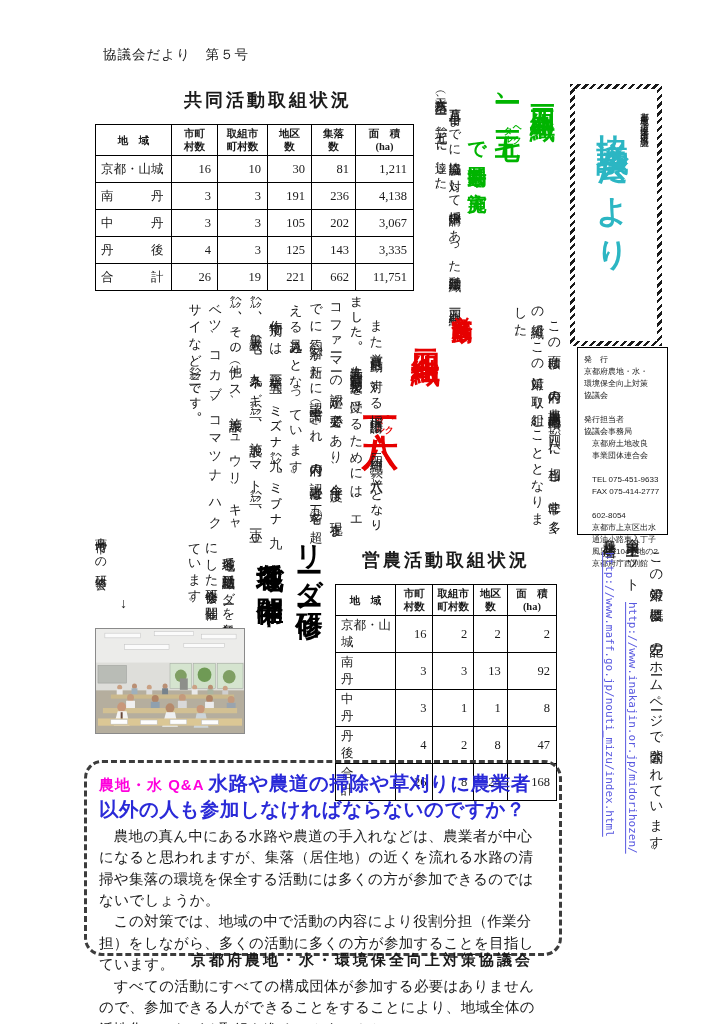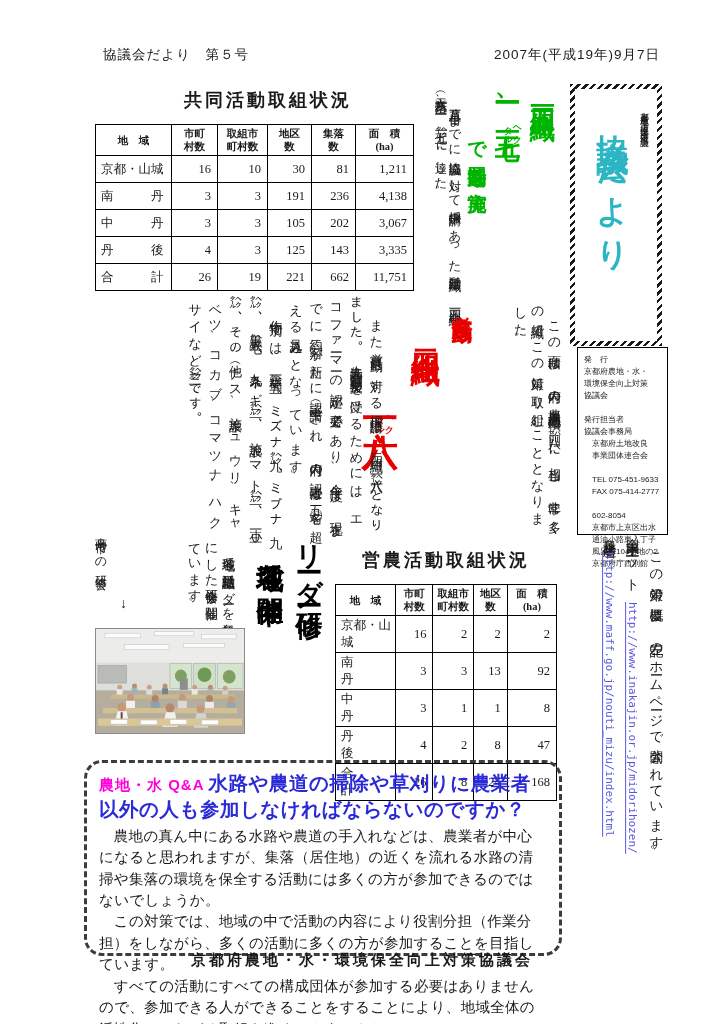--- a/index.html
+++ b/index.html
@@ -95,21 +95,20 @@
 
   .footer{left:0;top:951px;width:724px;text-align:center;font-weight:bold;font-size:15px;
           letter-spacing:3px;font-family:"Liberation Sans",sans-serif;}
 </style>
 </head>
 <body>
 
 <div class="page">
 
   <div class="abs hdr" style="left:103px;">協議会だより　第５号</div>
-  <div class="abs hdr" style="right:64px;">2007年(平成19年)9月7日</div>
 
   <div class="abs" style="left:95px;top:88px;width:346px;">
     <div class="tbl-title">共同活動取組状況</div>
     <table id="t1">
       <colgroup>
           <col style="width:76px">
           <col style="width:46px">
           <col style="width:50px">
                 <col style="width:44px">
           <col style="width:44px">

